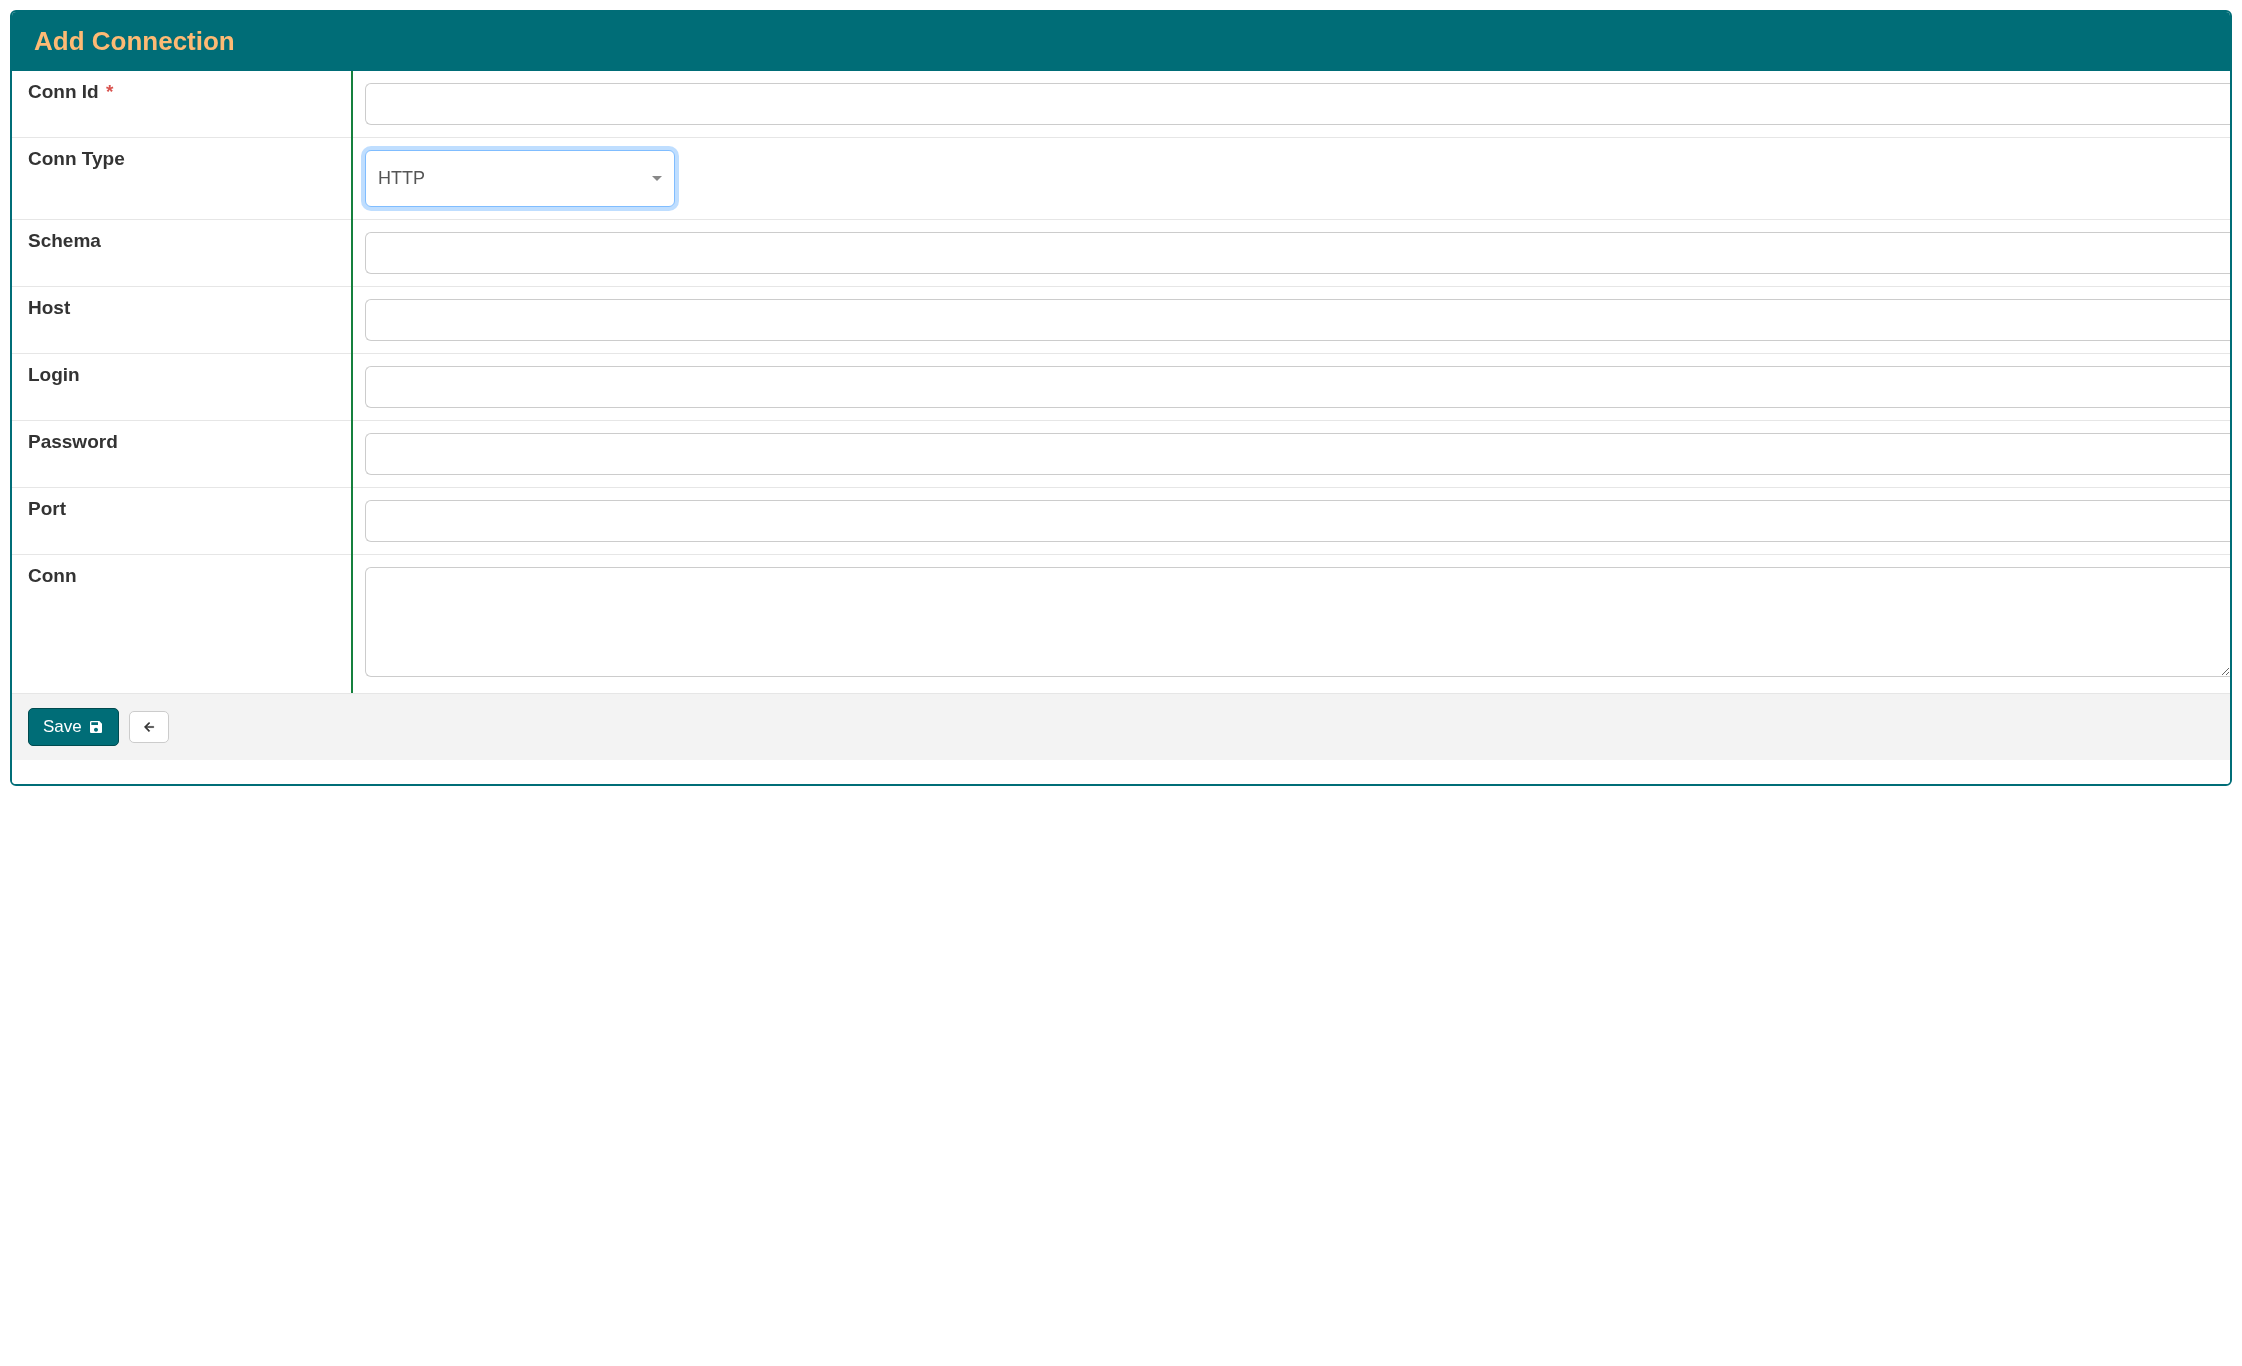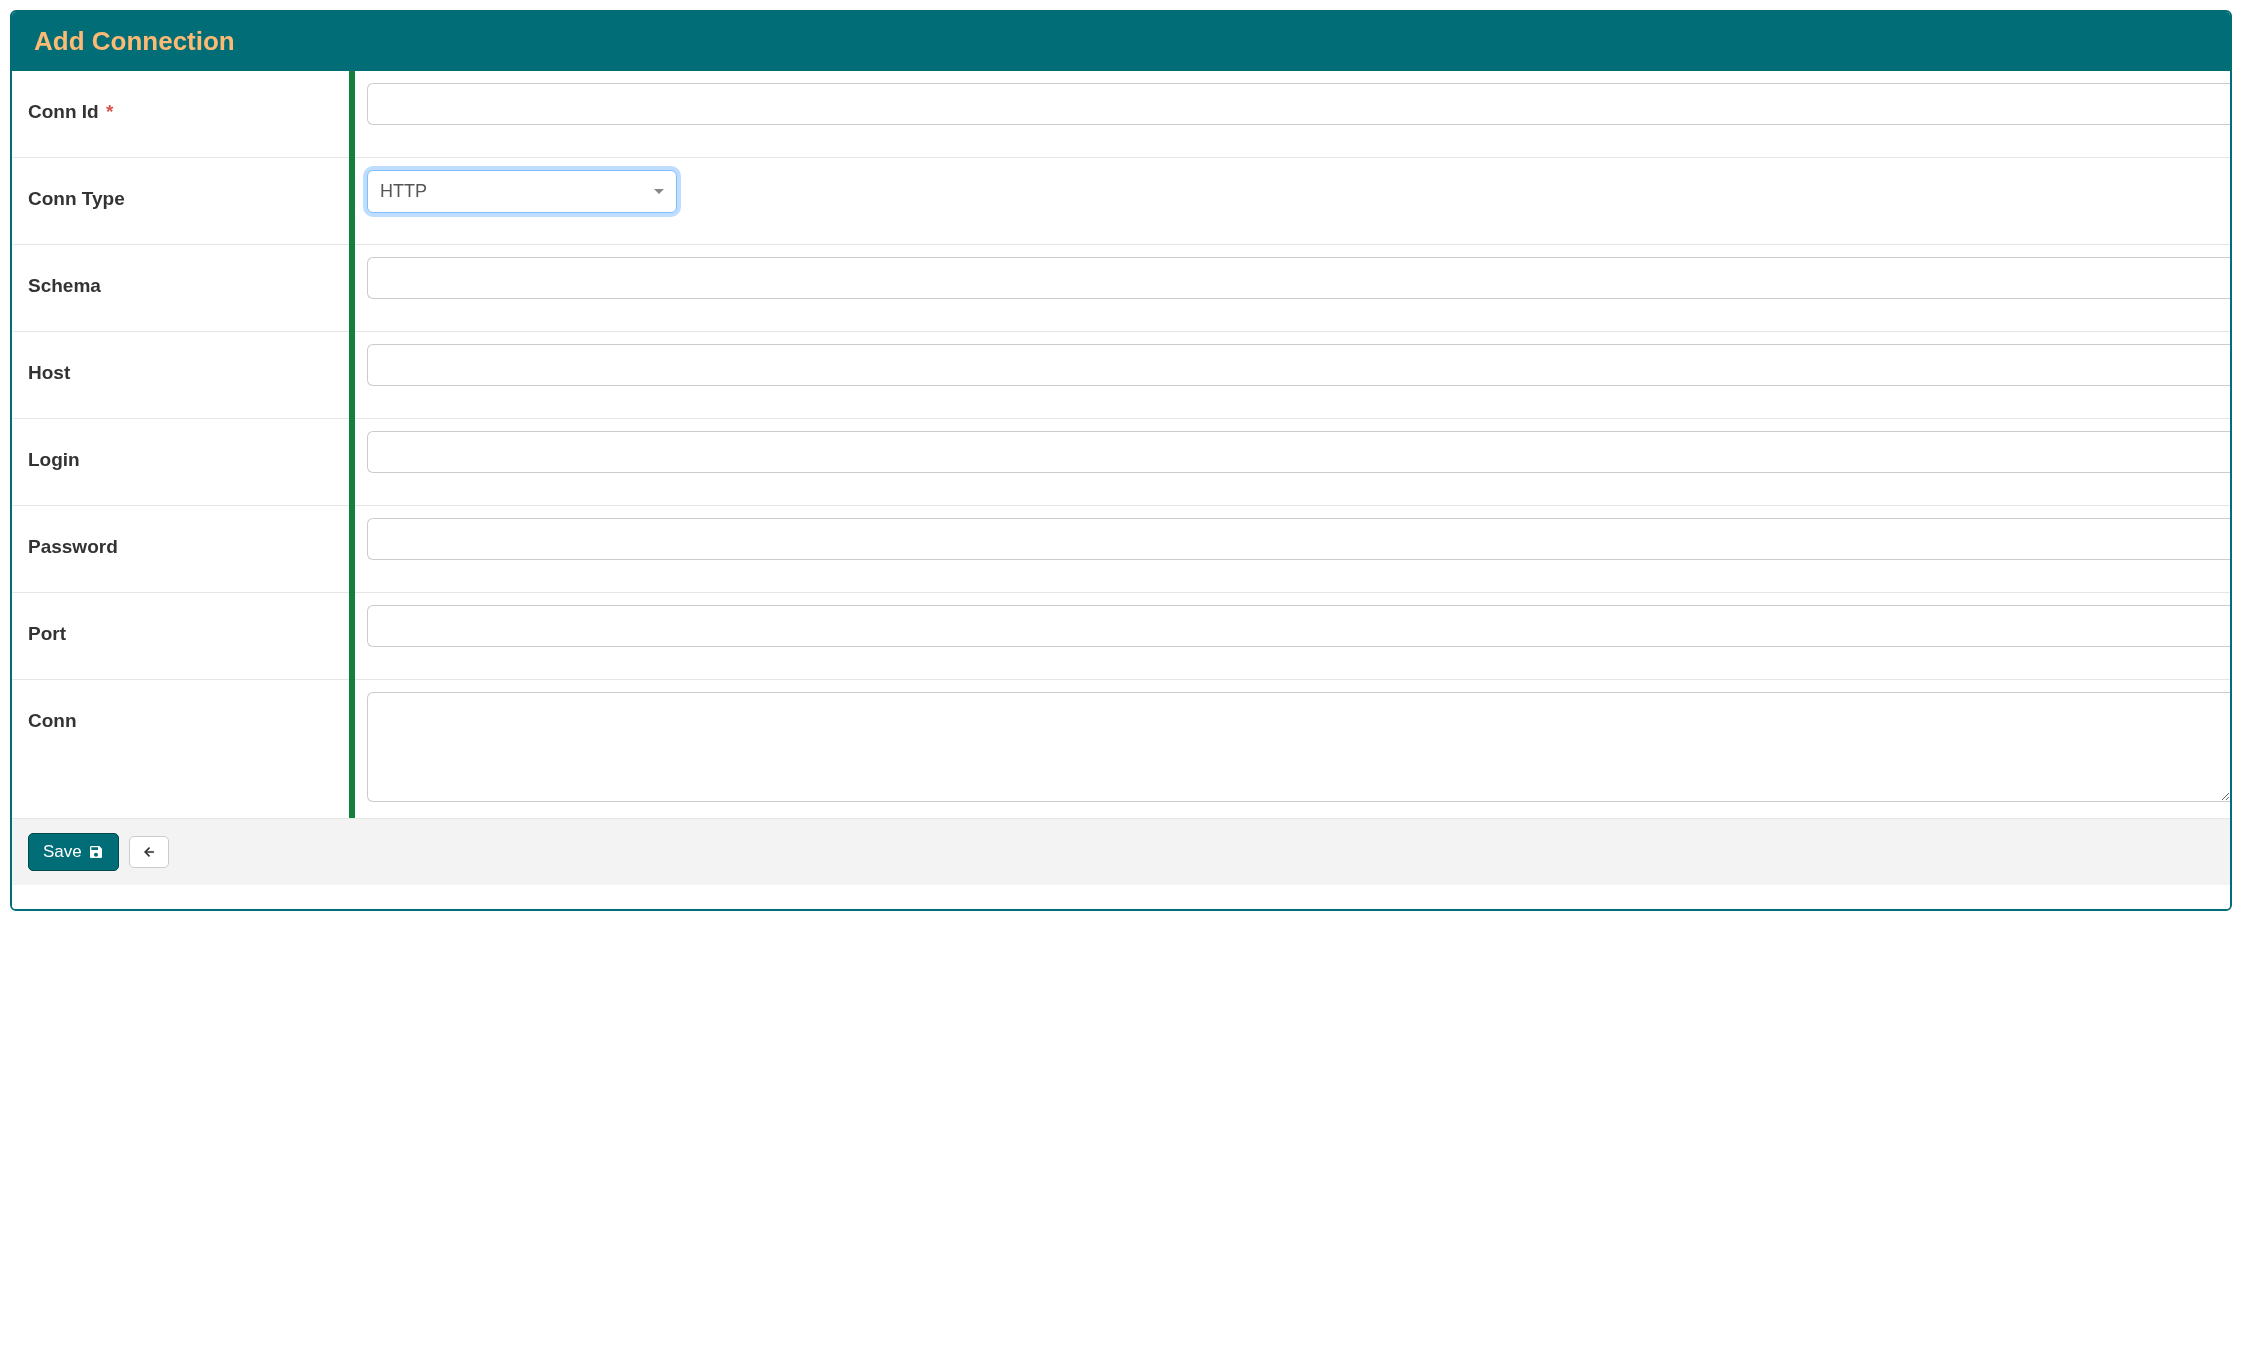--- a/index.html
+++ b/index.html
@@ -29,23 +29,23 @@
       border-collapse: collapse;
     }
     .form-row {
       border-bottom: 1px solid #e6e6e6;
     }
     .form-row:last-child {
       border-bottom: none;
     }
     .label-cell {
       width: 340px;
-      padding: 30px 16px 34px 16px;
+      padding: 10px 16px 34px 16px;
       vertical-align: top;
-      border-right: 6px solid #15803d;
+      border-right: 2px solid #15803d;
       font-weight: 700;
       font-size: 19px;
       color: #333;
     }
     .label-cell .required {
       color: #d9534f;
       margin-left: 2px;
     }
     .input-cell {
       padding: 12px 0 12px 12px;
@@ -65,21 +65,21 @@
     .textarea-input {
       height: 110px;
       resize: vertical;
       font-family: inherit;
     }
     .select-wrap {
       display: inline-flex;
       align-items: center;
       justify-content: space-between;
       width: 310px;
-      padding: 10px 12px;
+      padding: 17px 12px;
       font-size: 18px;
       border: 1px solid #ccc;
       border-radius: 6px;
       background: #fff;
       color: #555;
       cursor: pointer;
       box-shadow: 0 0 0 4px rgba(0, 123, 255, 0.25);
       border-color: #80bdff;
     }
     .select-wrap .caret {

